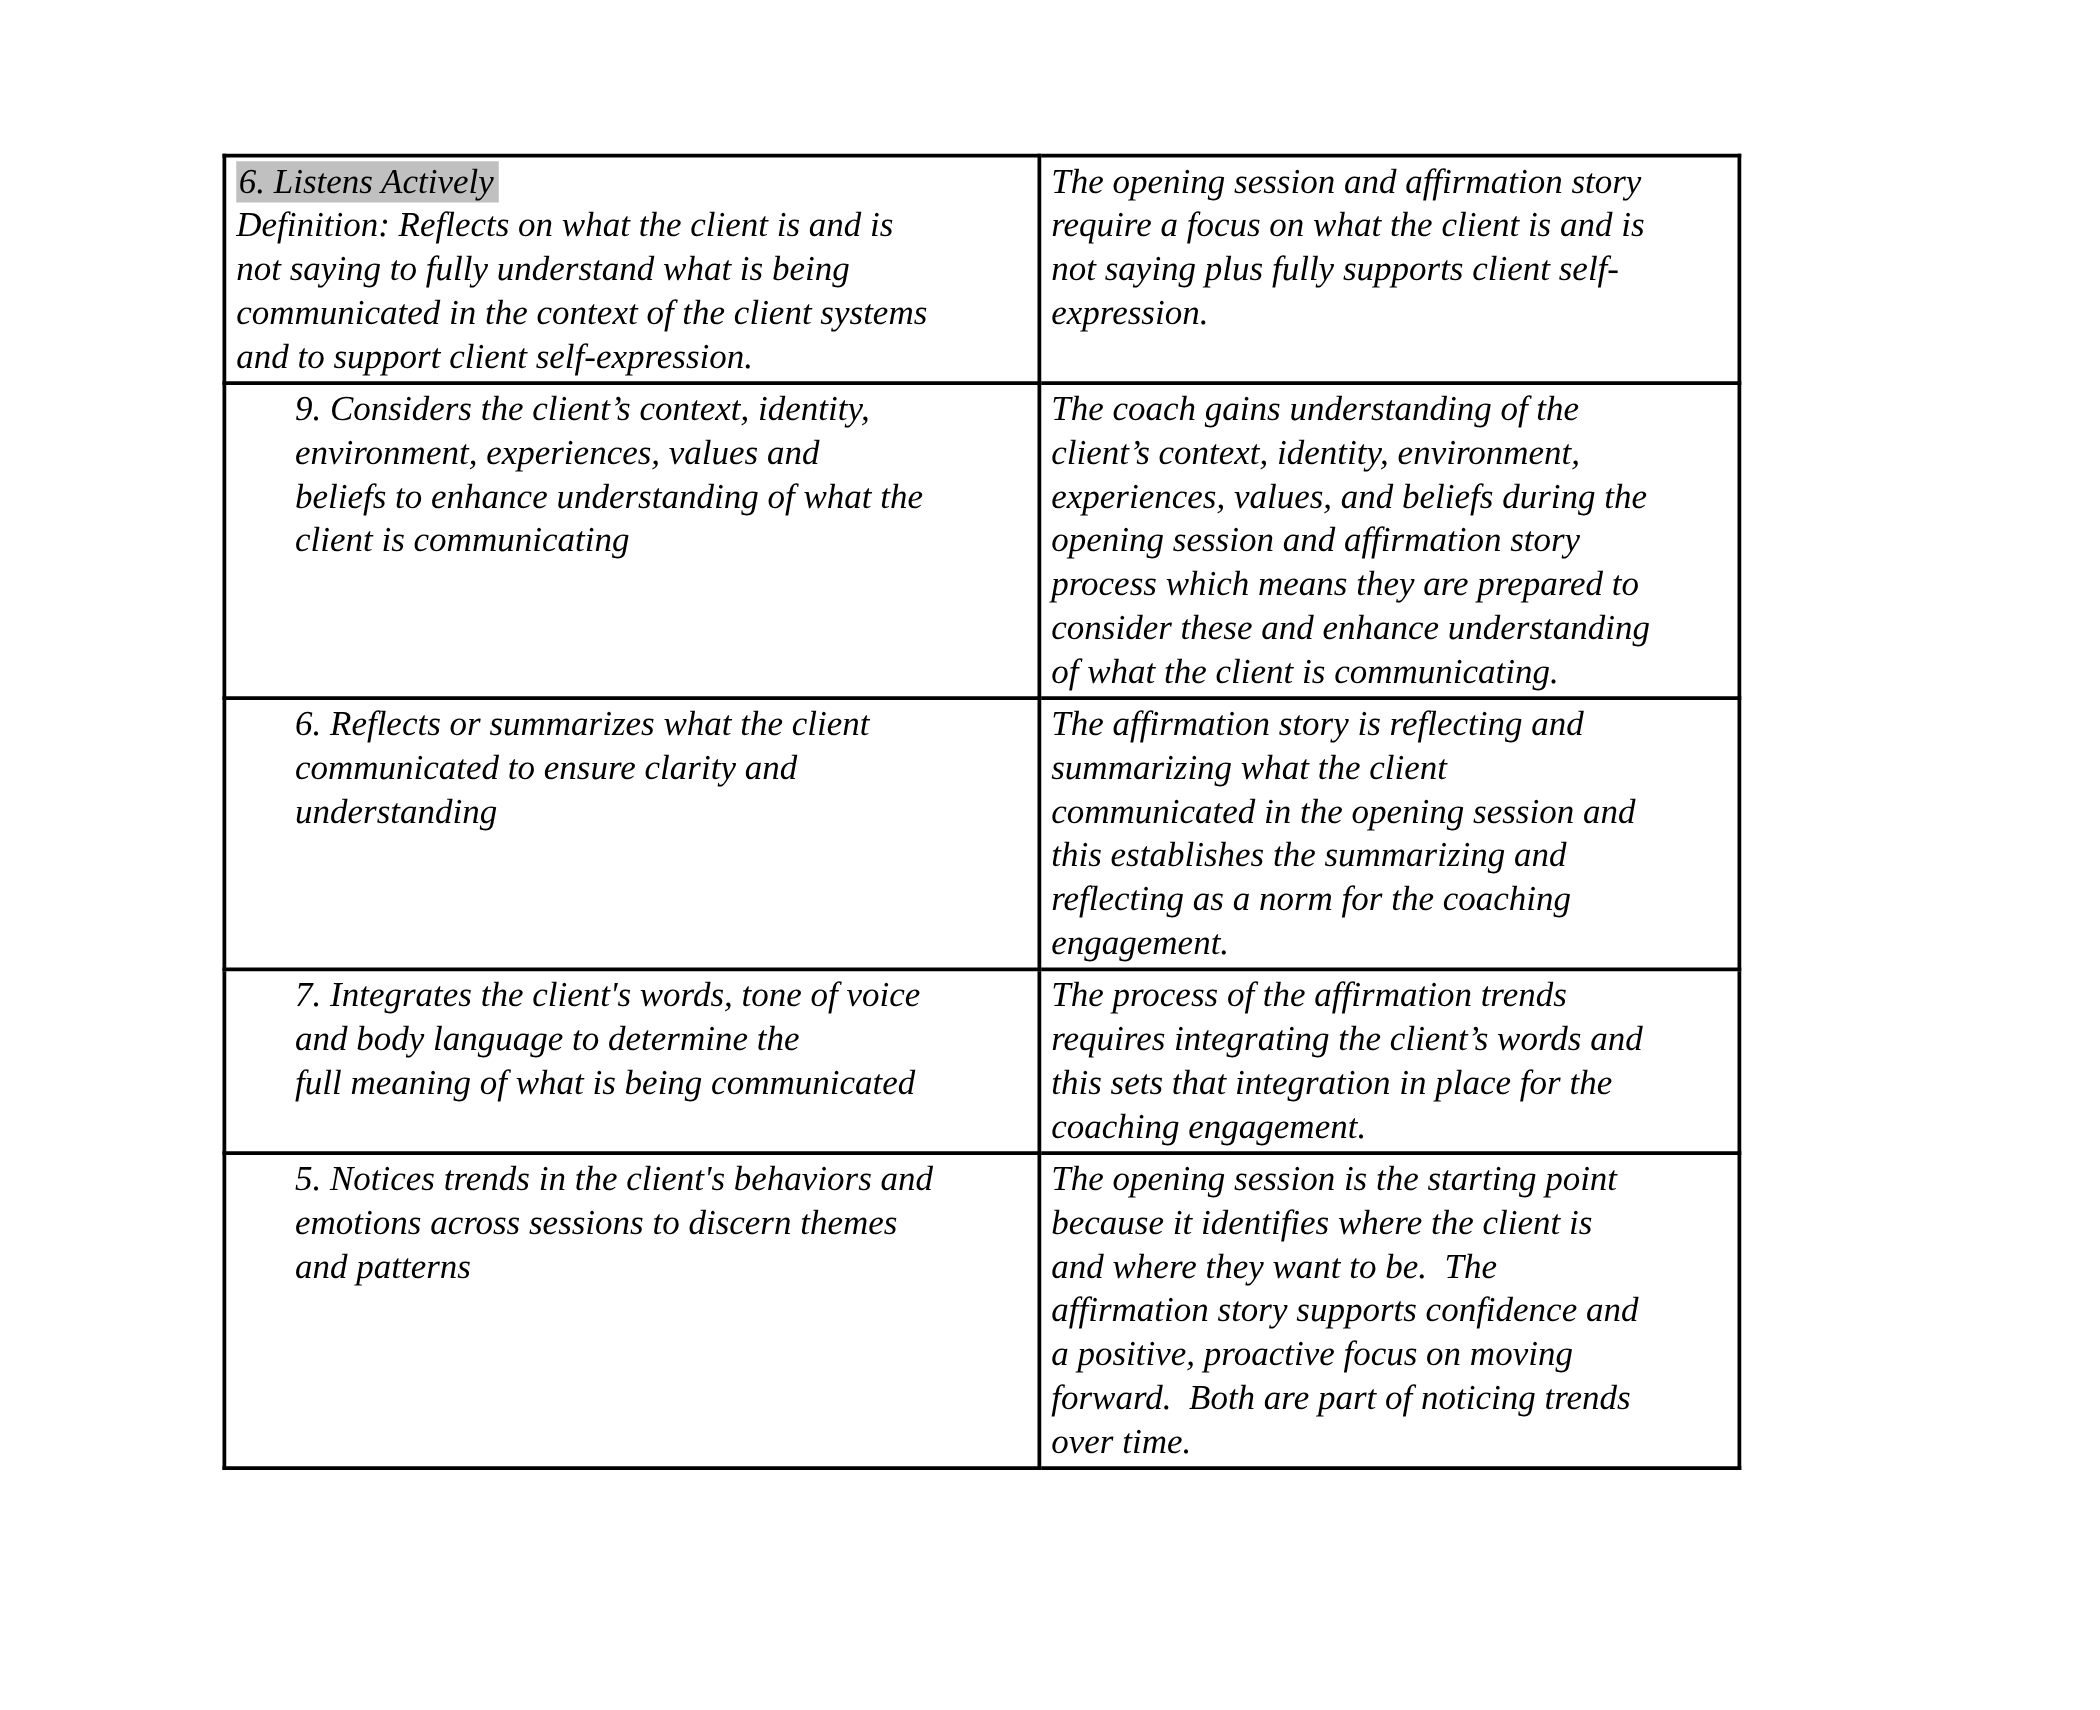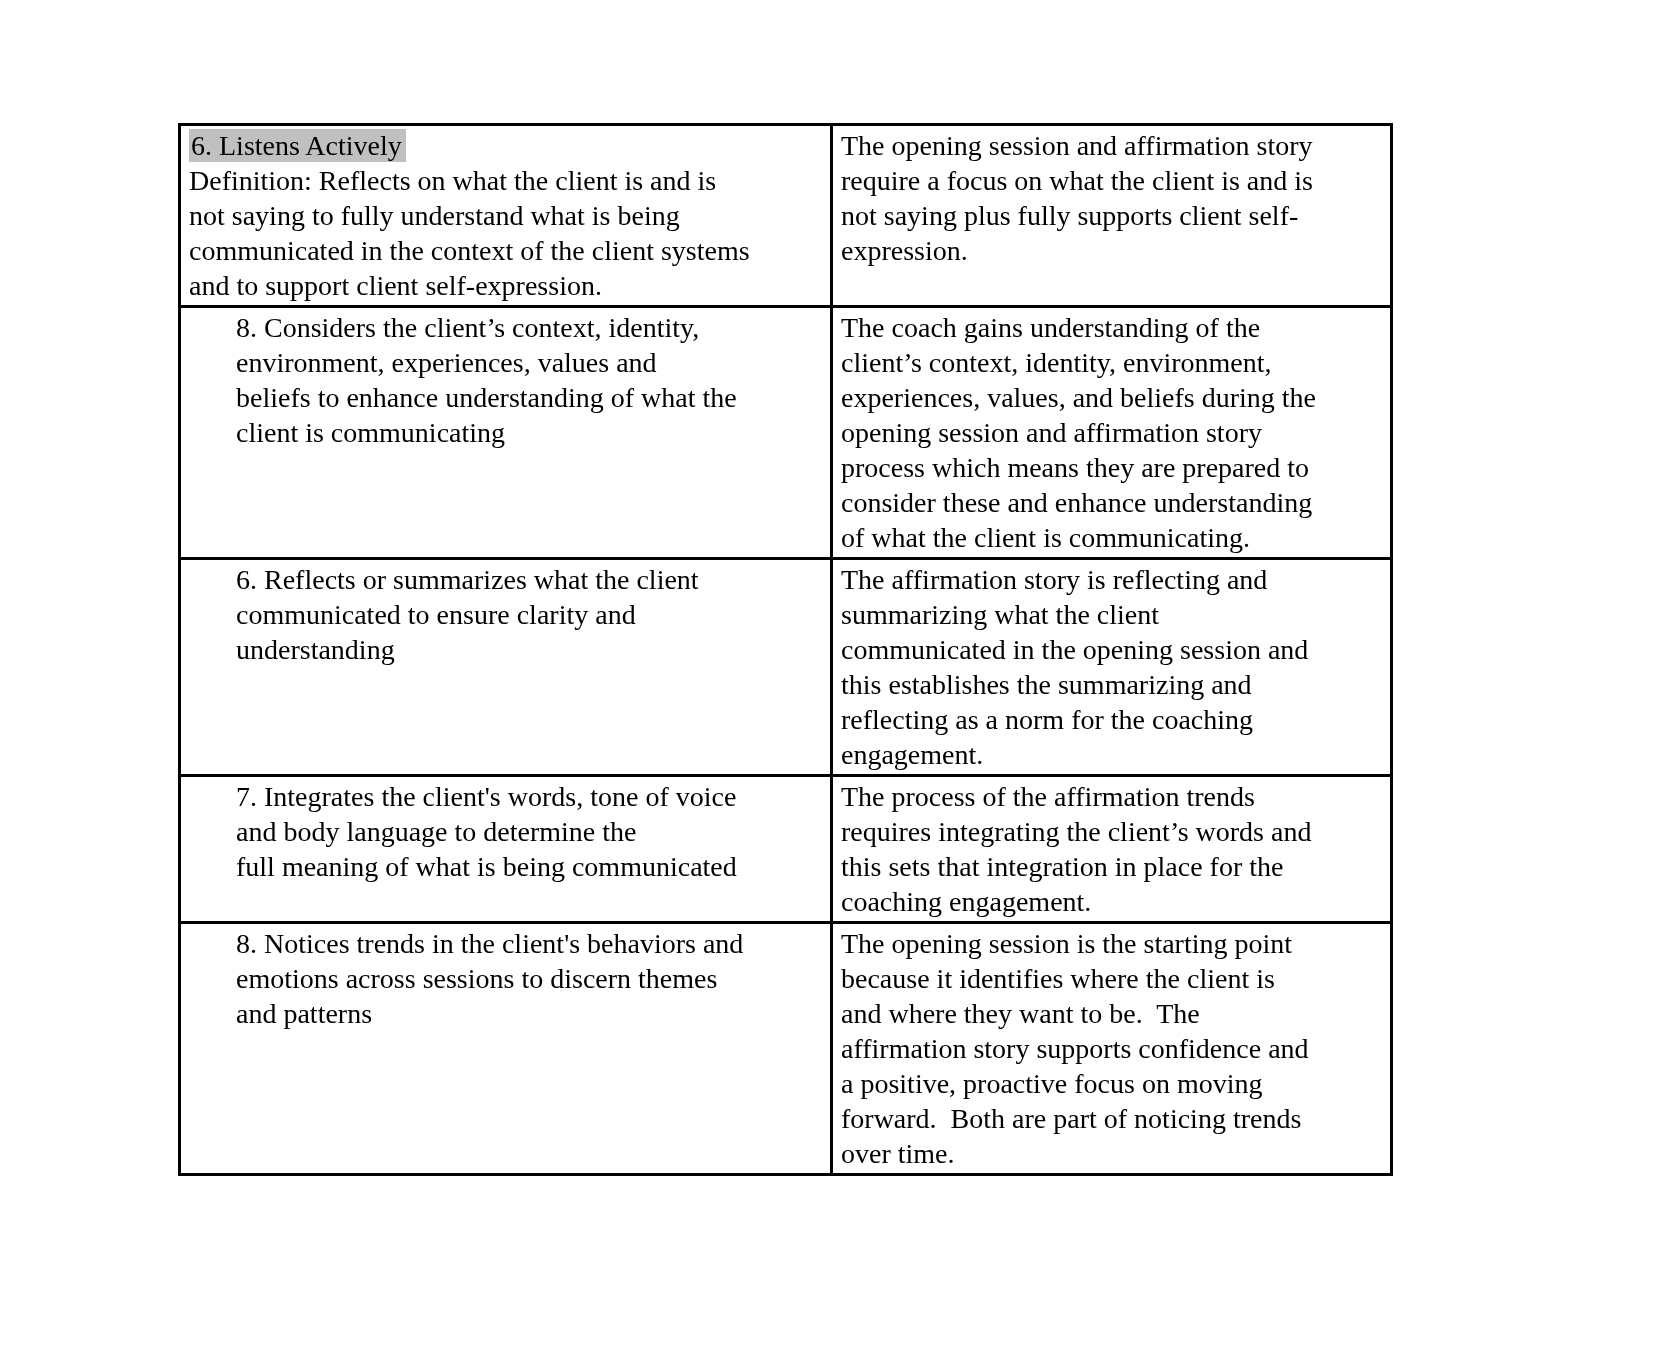--- a/index.html
+++ b/index.html
@@ -12,20 +12,21 @@
     height: 1368px;
     font-family: "Liberation Serif", serif;
     color: #000000;
     position: relative;
   }
   .page {
     position: relative;
     width: 1680px;
     height: 1368px;
     background: #ffffff;
+    font-style: italic;
   }
   table.doc-table {
     position: absolute;
     left: 178px;
     top: 123px;
     width: 1212px;
     border-collapse: collapse;
     table-layout: fixed;
   }
   col.col-left  { width: 652px; }
@@ -68,21 +69,21 @@
         <td class="cell">
           <div class="celltext">The opening session and affirmation story
 require a focus on what the client is and is
 not saying plus fully supports client self-
 expression.</div>
         </td>
       </tr>
 
       <tr>
         <td class="cell indent">
-          <div class="celltext">8. Considers the client’s context, identity,
+          <div class="celltext">9. Considers the client’s context, identity,
 environment, experiences, values and
 beliefs to enhance understanding of what the
 client is communicating</div>
         </td>
         <td class="cell">
           <div class="celltext">The coach gains understanding of the
 client’s context, identity, environment,
 experiences, values, and beliefs during the
 opening session and affirmation story
 process which means they are prepared to
@@ -116,21 +117,21 @@
         <td class="cell">
           <div class="celltext">The process of the affirmation trends
 requires integrating the client’s words and
 this sets that integration in place for the
 coaching engagement.</div>
         </td>
       </tr>
 
       <tr>
         <td class="cell indent">
-          <div class="celltext">8. Notices trends in the client's behaviors and
+          <div class="celltext">5. Notices trends in the client's behaviors and
 emotions across sessions to discern themes
 and patterns</div>
         </td>
         <td class="cell">
           <div class="celltext">The opening session is the starting point
 because it identifies where the client is
 and where they want to be.  The
 affirmation story supports confidence and
 a positive, proactive focus on moving
 forward.  Both are part of noticing trends

